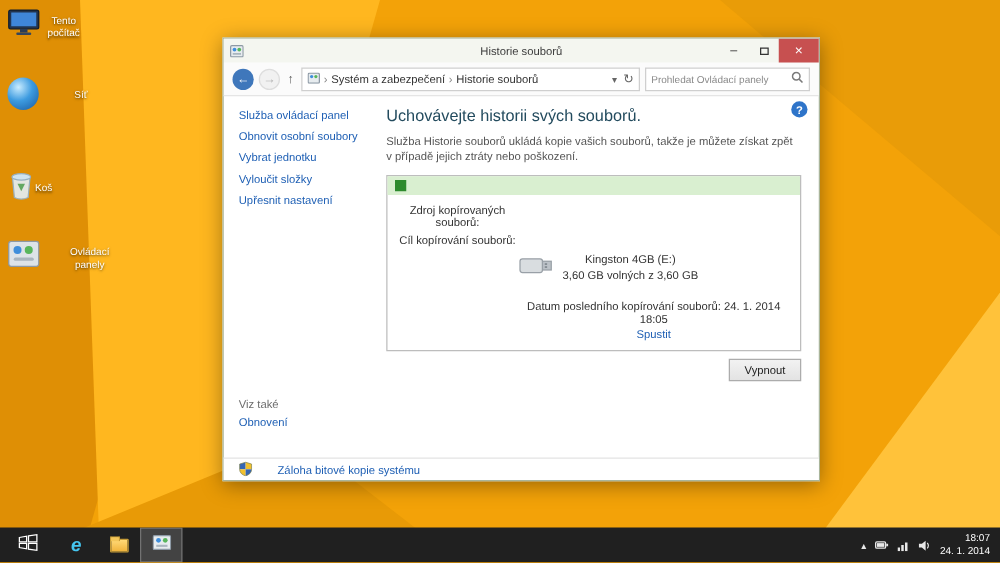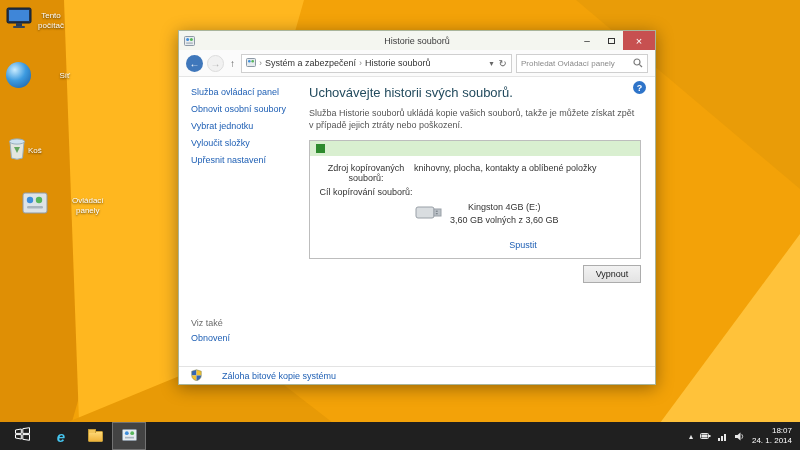--- a/index.html
+++ b/index.html
@@ -124,21 +124,21 @@
   <span>
     <svg width="22" height="27" viewBox="0 0 22 27">
       <path d="M4 8 L18 8 L16.5 24 Q11 26.5 5.5 24 Z" fill="#e3f0f8" fill-opacity="0.9" stroke="#98b0bf"></path>
       <ellipse cx="11" cy="7.5" rx="7.5" ry="2.6" fill="#cfe3f0" stroke="#98b0bf"></ellipse>
       <path d="M8 13 L14 13 L11 19 Z" fill="#63a861"></path>
     </svg>
   </span>
   <span class="lbl">Koš</span>
 </div>
 
-<div class="dicon" style="left:22px; top:192px;gap:24px;">
+<div class="dicon" style="left:6px; top:192px;gap:24px;">
   <span>
     <svg width="26" height="22" viewBox="0 0 26 22">
       <rect x="1" y="1" width="24" height="20" rx="2" fill="#dde3e8" stroke="#8d99a5"></rect>
       <circle cx="8" cy="8" r="3.2" fill="#3f8edb"></circle>
       <circle cx="17" cy="8" r="3.2" fill="#58b65c"></circle>
       <rect x="5" y="14" width="16" height="2.6" rx="1.3" fill="#a9b5bf"></rect>
     </svg>
   </span>
   <span class="lbl">Ovládací panely</span>
 </div>
@@ -211,39 +211,39 @@
       <div class="heading">Uchovávejte historii svých souborů.</div>
       <div class="desc">Služba Historie souborů ukládá kopie vašich souborů, takže je můžete získat zpět v případě jejich ztráty nebo poškození.</div>
 
       <div class="statusbox">
         <div class="statusbar">
           <span class="greensq"></span>
         </div>
         <div class="boxbody">
           <div class="row">
             <span class="rlabel">Zdroj kopírovaných souborů:</span>
-            <span>knihovny, plocha, kontakty a oblíbené položky</span>
           </div>
           <div class="row">
             <span class="rlabel">Cíl kopírování souborů:</span>
           </div>
           <div class="driveblock">
             <span>
               <svg width="30" height="22" viewBox="0 0 30 22">
                 <rect x="2" y="6" width="18" height="11" rx="2" fill="#d9dde0" stroke="#99a0a7"></rect>
                 <rect x="20" y="8" width="7" height="7" fill="#bcc2c8" stroke="#99a0a7"></rect>
                 <rect x="21.8" y="9.6" width="1.9" height="1.3" fill="#7e868d"></rect>
                 <rect x="21.8" y="12" width="1.9" height="1.3" fill="#7e868d"></rect>
               </svg>
             </span>
             <span class="driveinfo">
               <div>Kingston 4GB (E:)</div>
               <div>3,60 GB volných z 3,60 GB</div>
             </span>
           </div>
+          <div class="lastcopy">Datum posledního kopírování souborů: 24. 1. 2014 18:05</div>
           <a class="runlink">Spustit</a>
         </div>
       </div>
 
       <div class="btnrow">
         <button class="pushbtn">Vypnout</button>
       </div>
     </div>
 
     <div class="seealso">

